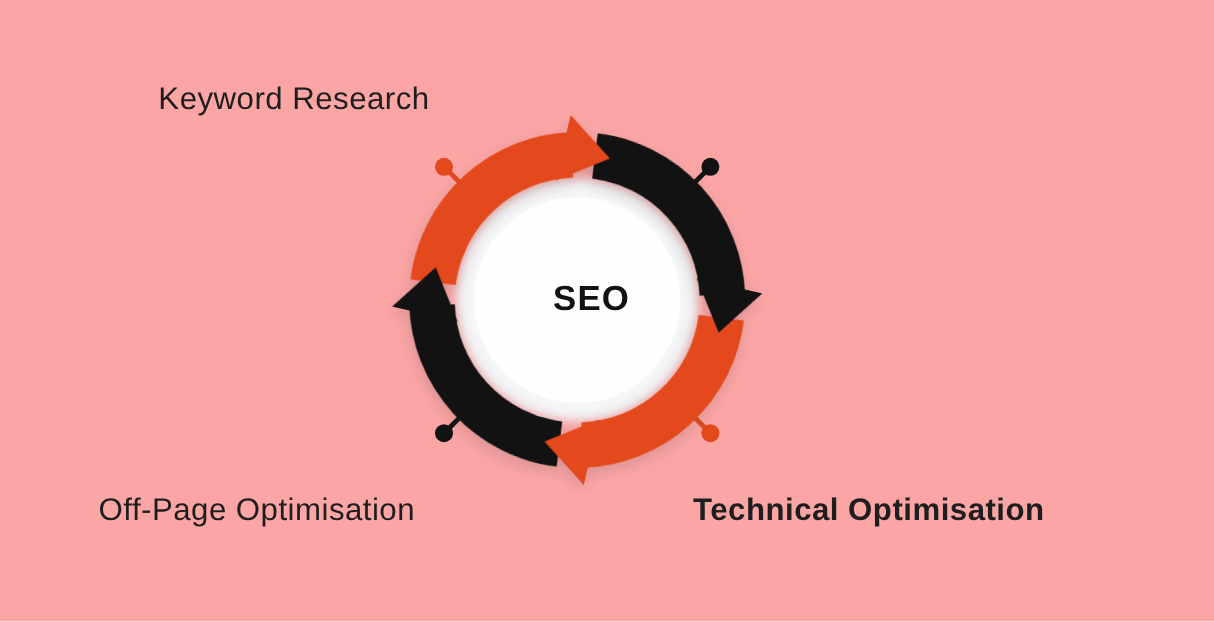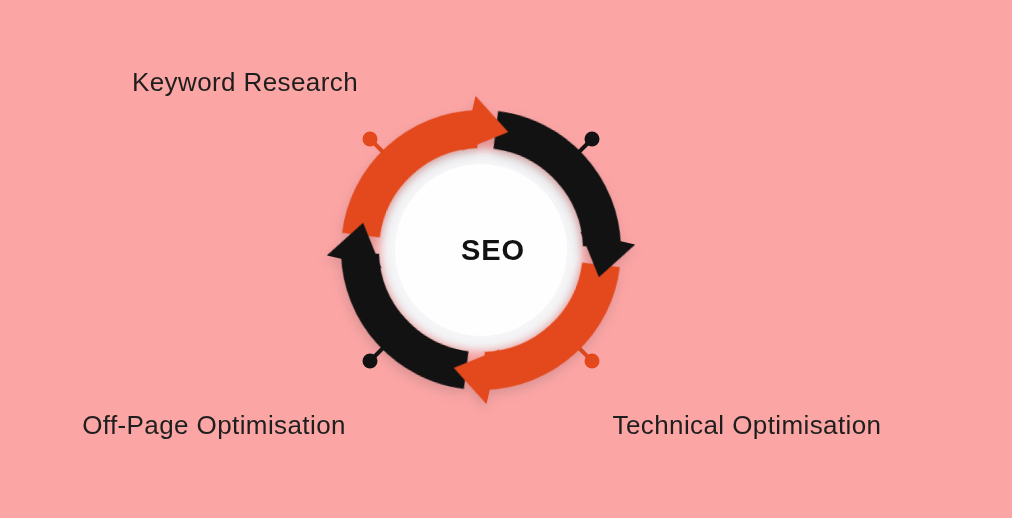--- a/index.html
+++ b/index.html
@@ -16,21 +16,21 @@
     transform: translate(-50%, -50%);
     font-size: 26px;
     font-weight: 500;
     letter-spacing: 0.4px;
     color: #1e1e1e;
     white-space: nowrap;
   }
   .label-top-left     { left: 245px; top: 82px;  }
   .label-top-right    { left: 746px; top: 82px;  }
   .label-bottom-left  { left: 214px; top: 425px; }
-  .label-bottom-right { left: 747px; top: 425px; }
+  .label-bottom-right { left: 724px; top: 425px; font-weight: bold; }
   .center-label {
     position: absolute;
     left: 481px; top: 250px;
     transform: translate(-50%, -50%);
     font-size: 29px;
     font-weight: 700;
     letter-spacing: 1px;
     color: #121212;
     white-space: nowrap;
     margin-left: 12px;

